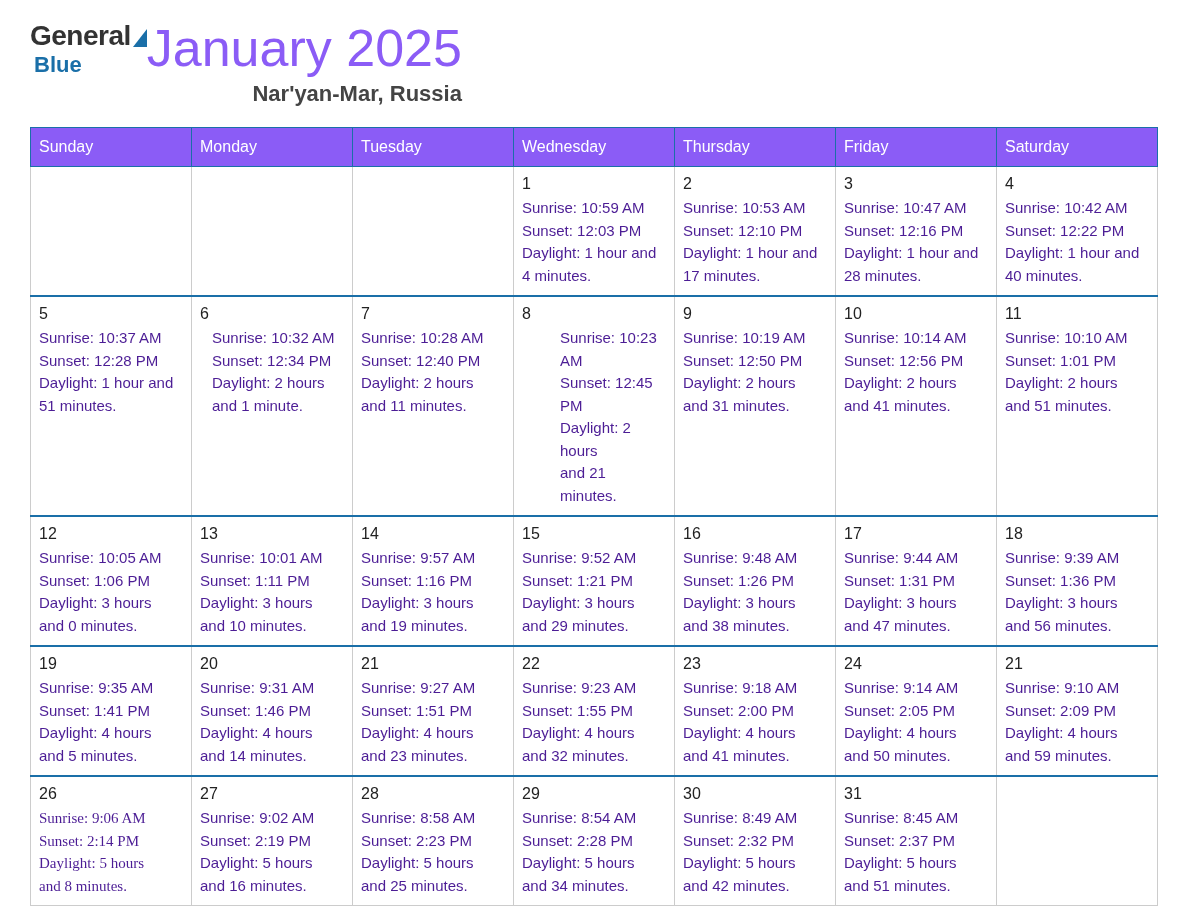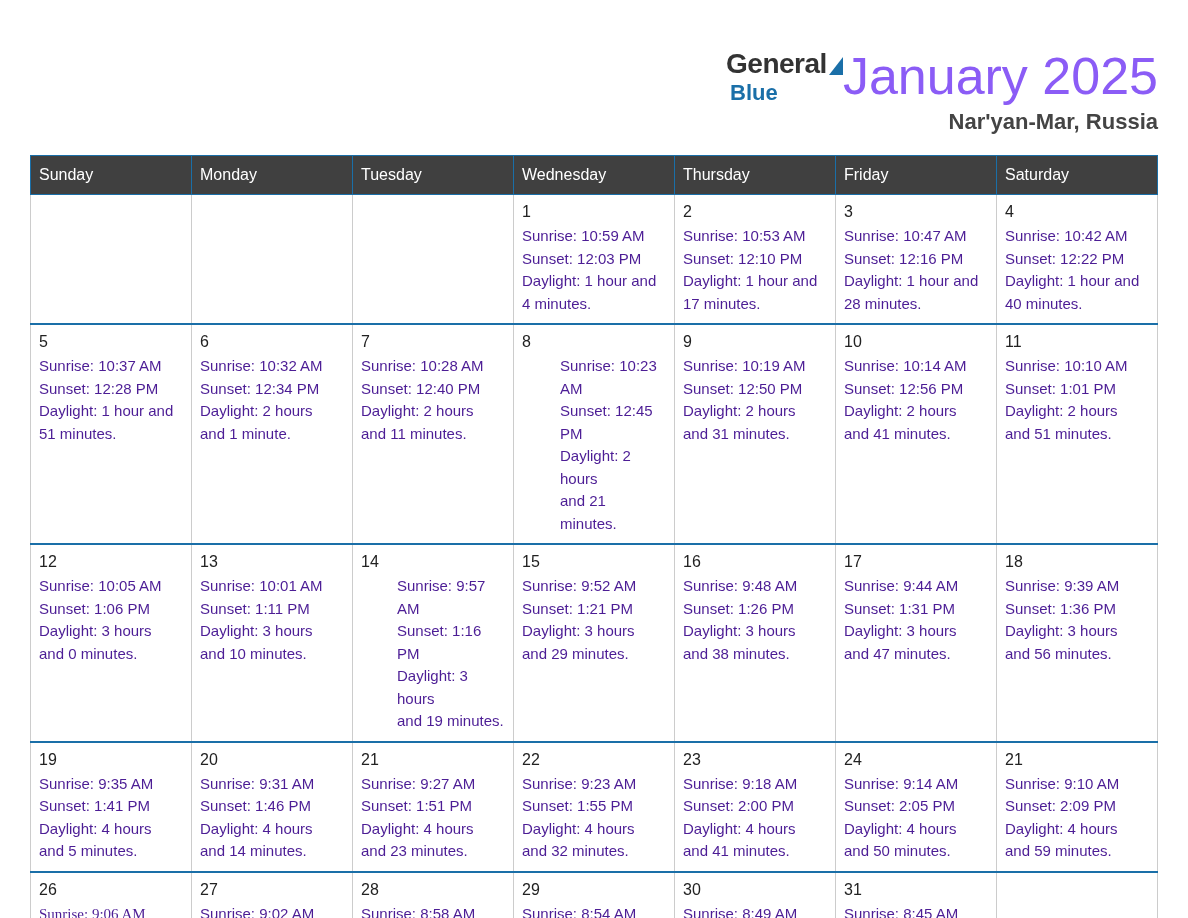--- a/index.html
+++ b/index.html
@@ -5,24 +5,23 @@
     * { margin: 0; padding: 0; box-sizing: border-box; }
     body {
       font-family: Arial, sans-serif;
       background: #fff;
       width: 1188px;
       min-height: 918px;
       padding: 20px 30px;
     }
     .header {
       display: flex;
-      justify-content: flex-end;
+      justify-content: flex-start;
       align-items: flex-start;
       margin-bottom: 20px;
-      margin-top: 28px;
     }
     .logo {
       display: flex;
       flex-direction: column;
       align-items: flex-start;
     }
     .logo-top {
       display: flex;
       align-items: center;
     }
@@ -61,21 +60,21 @@
       color: #444;
       margin-top: 4px;
       font-weight: bold;
     }
     .calendar {
       width: 100%;
       border-collapse: collapse;
       table-layout: fixed;
     }
     .calendar th {
-      background: #404040;
+      background: #8b5cf6;
       color: #fff;
       padding: 10px 8px;
       text-align: left;
       font-size: 16px;
       font-weight: normal;
       border: 1px solid #1a6fa8;
     }
     .calendar td {
       vertical-align: top;
       padding: 8px;
@@ -170,21 +169,21 @@
       <tr class="row-divider">
         <td>
           <span class="day-number">5</span>
           <div class="day-info" style="white-space: pre-line;">Sunrise: 10:37 AM
 Sunset: 12:28 PM
 Daylight: 1 hour and
 51 minutes.</div>
         </td>
         <td>
           <span class="day-number">6</span>
-          <div class="day-info" style="white-space: pre-line;">Sunrise: 10:32 AM
+          <div class="day-info" style="white-space: pre-line; margin-left: 12px;">Sunrise: 10:32 AM
 Sunset: 12:34 PM
 Daylight: 2 hours
 and 1 minute.</div>
         </td>
         <td>
           <span class="day-number">7</span>
           <div class="day-info" style="white-space: pre-line;">Sunrise: 10:28 AM
 Sunset: 12:40 PM
 Daylight: 2 hours
 and 11 minutes.</div>
@@ -228,21 +227,21 @@
         </td>
         <td>
           <span class="day-number">13</span>
           <div class="day-info" style="white-space: pre-line;">Sunrise: 10:01 AM
 Sunset: 1:11 PM
 Daylight: 3 hours
 and 10 minutes.</div>
         </td>
         <td>
           <span class="day-number">14</span>
-          <div class="day-info" style="white-space: pre-line; margin-left: 36px;">Sunrise: 9:57 AM
+          <div class="day-info" style="white-space: pre-line;">Sunrise: 9:57 AM
 Sunset: 1:16 PM
 Daylight: 3 hours
 and 19 minutes.</div>
         </td>
         <td>
           <span class="day-number">15</span>
           <div class="day-info" style="white-space: pre-line;">Sunrise: 9:52 AM
 Sunset: 1:21 PM
 Daylight: 3 hours
 and 29 minutes.</div>

